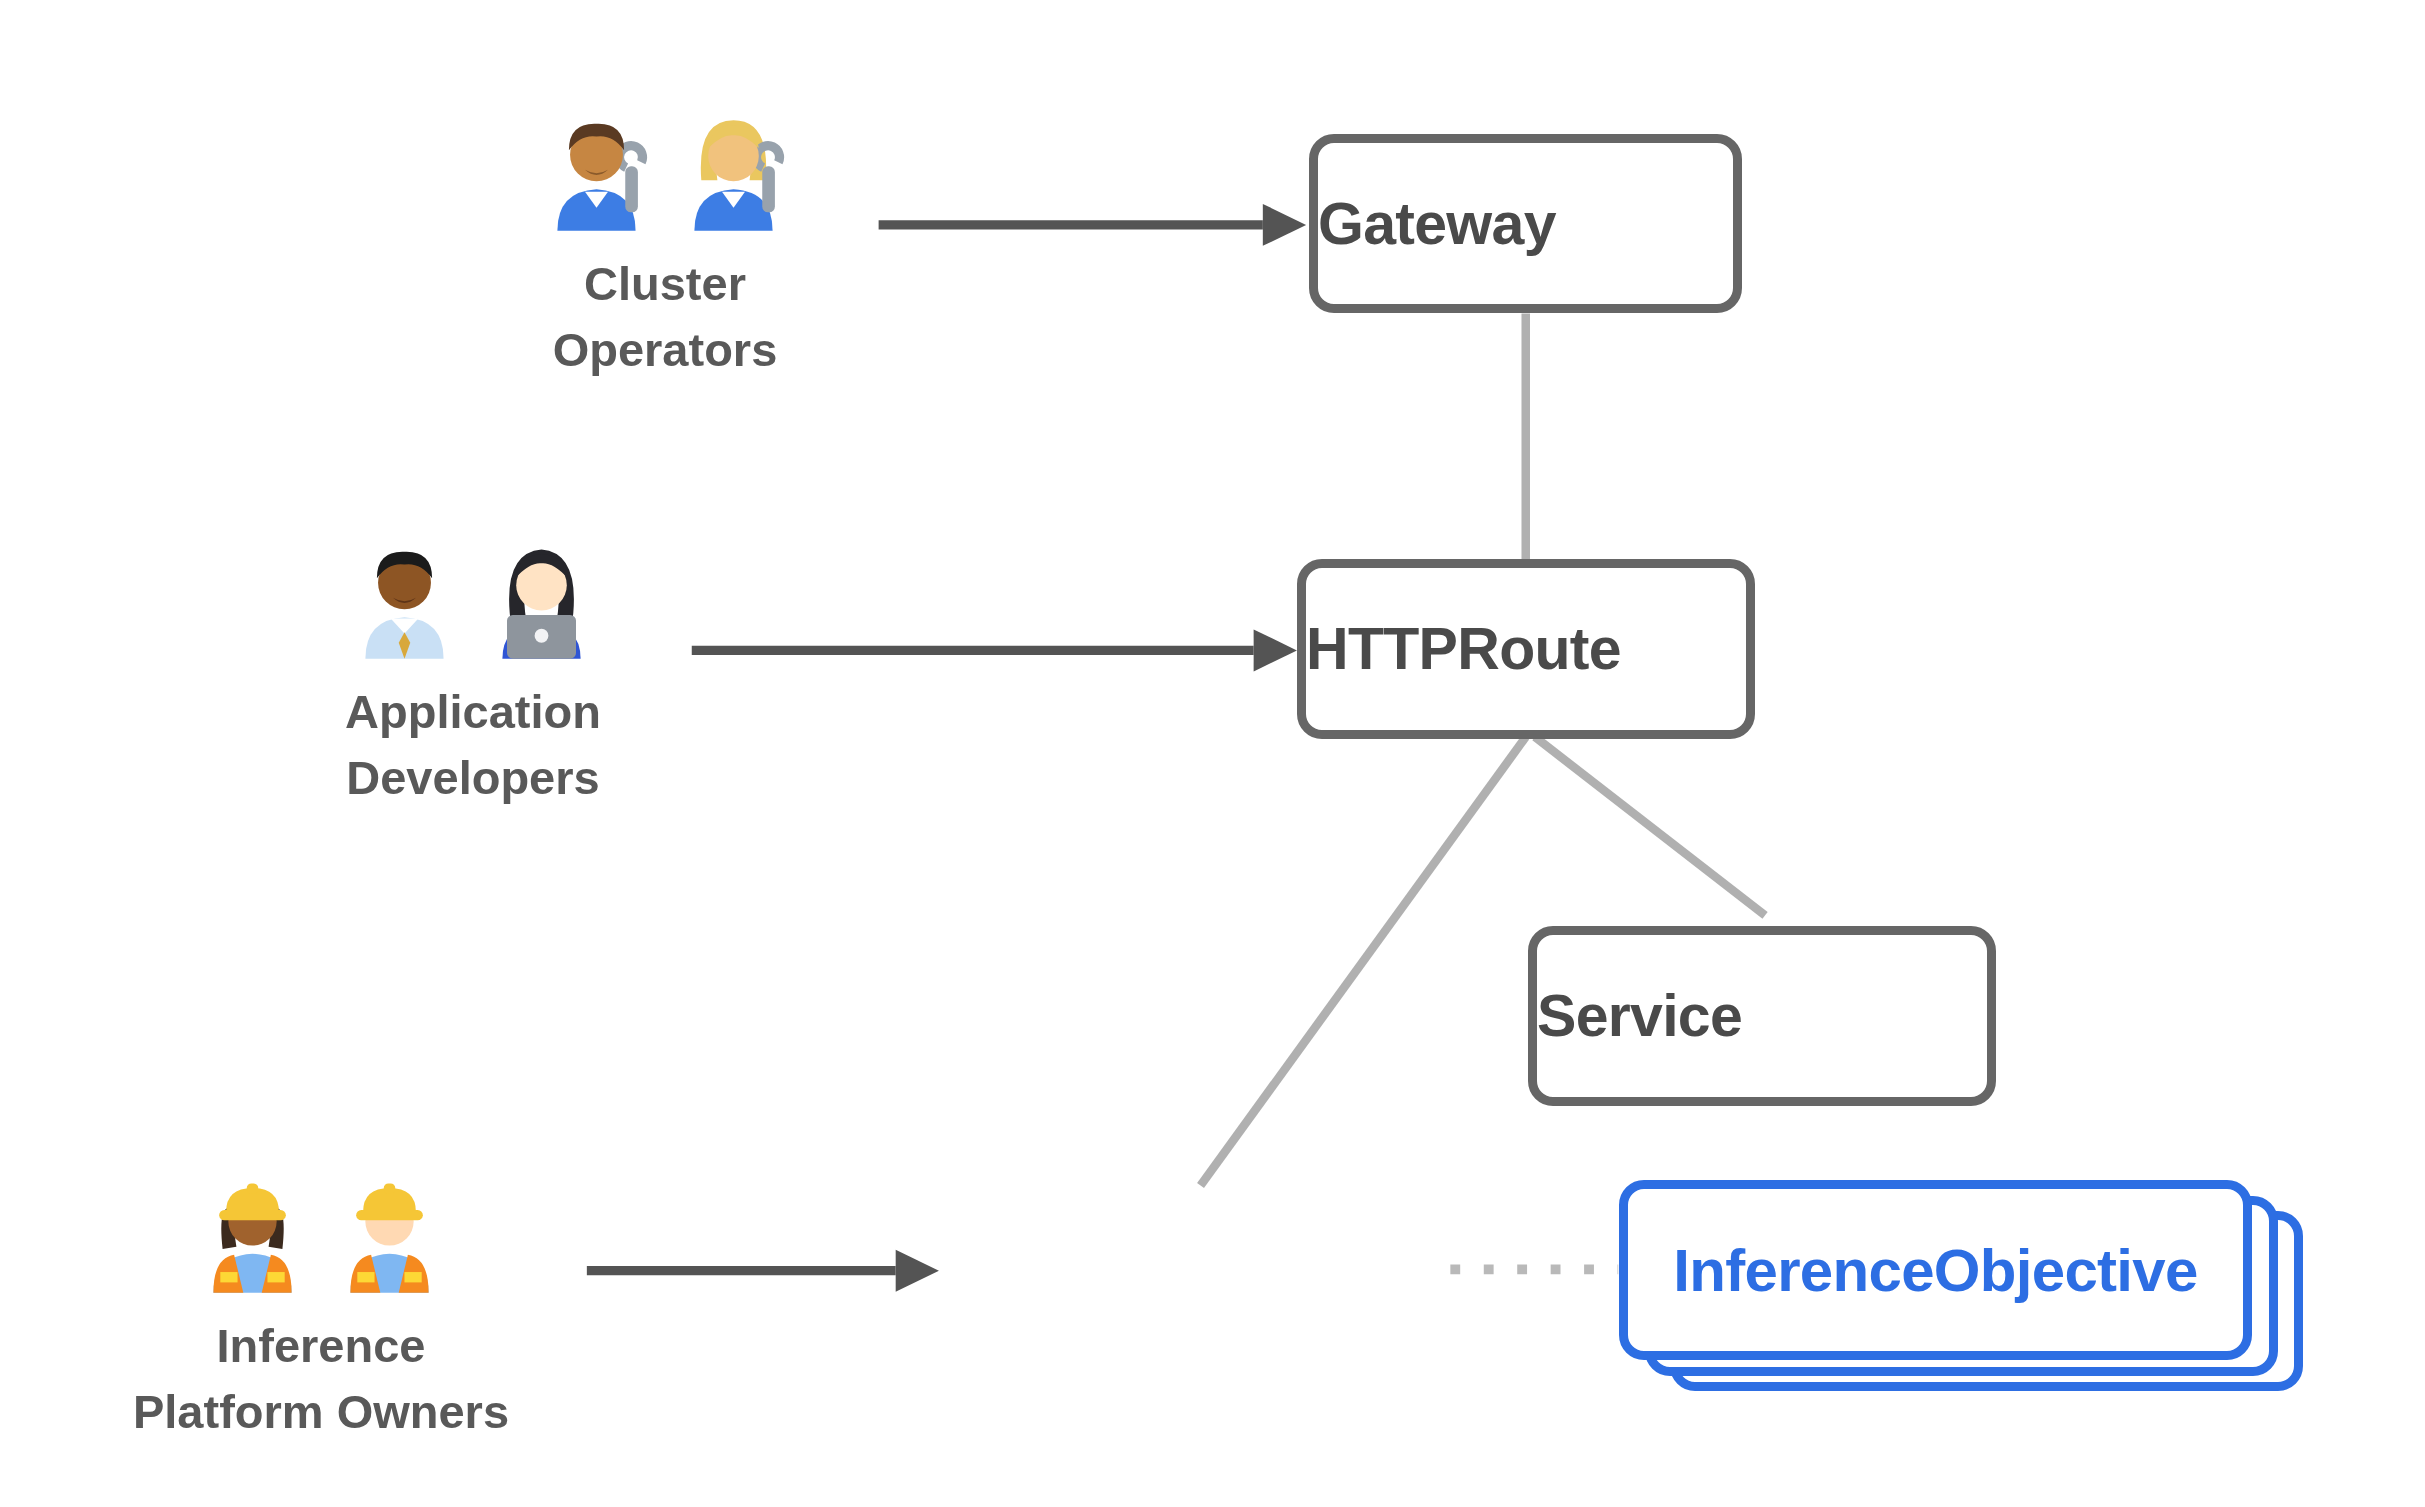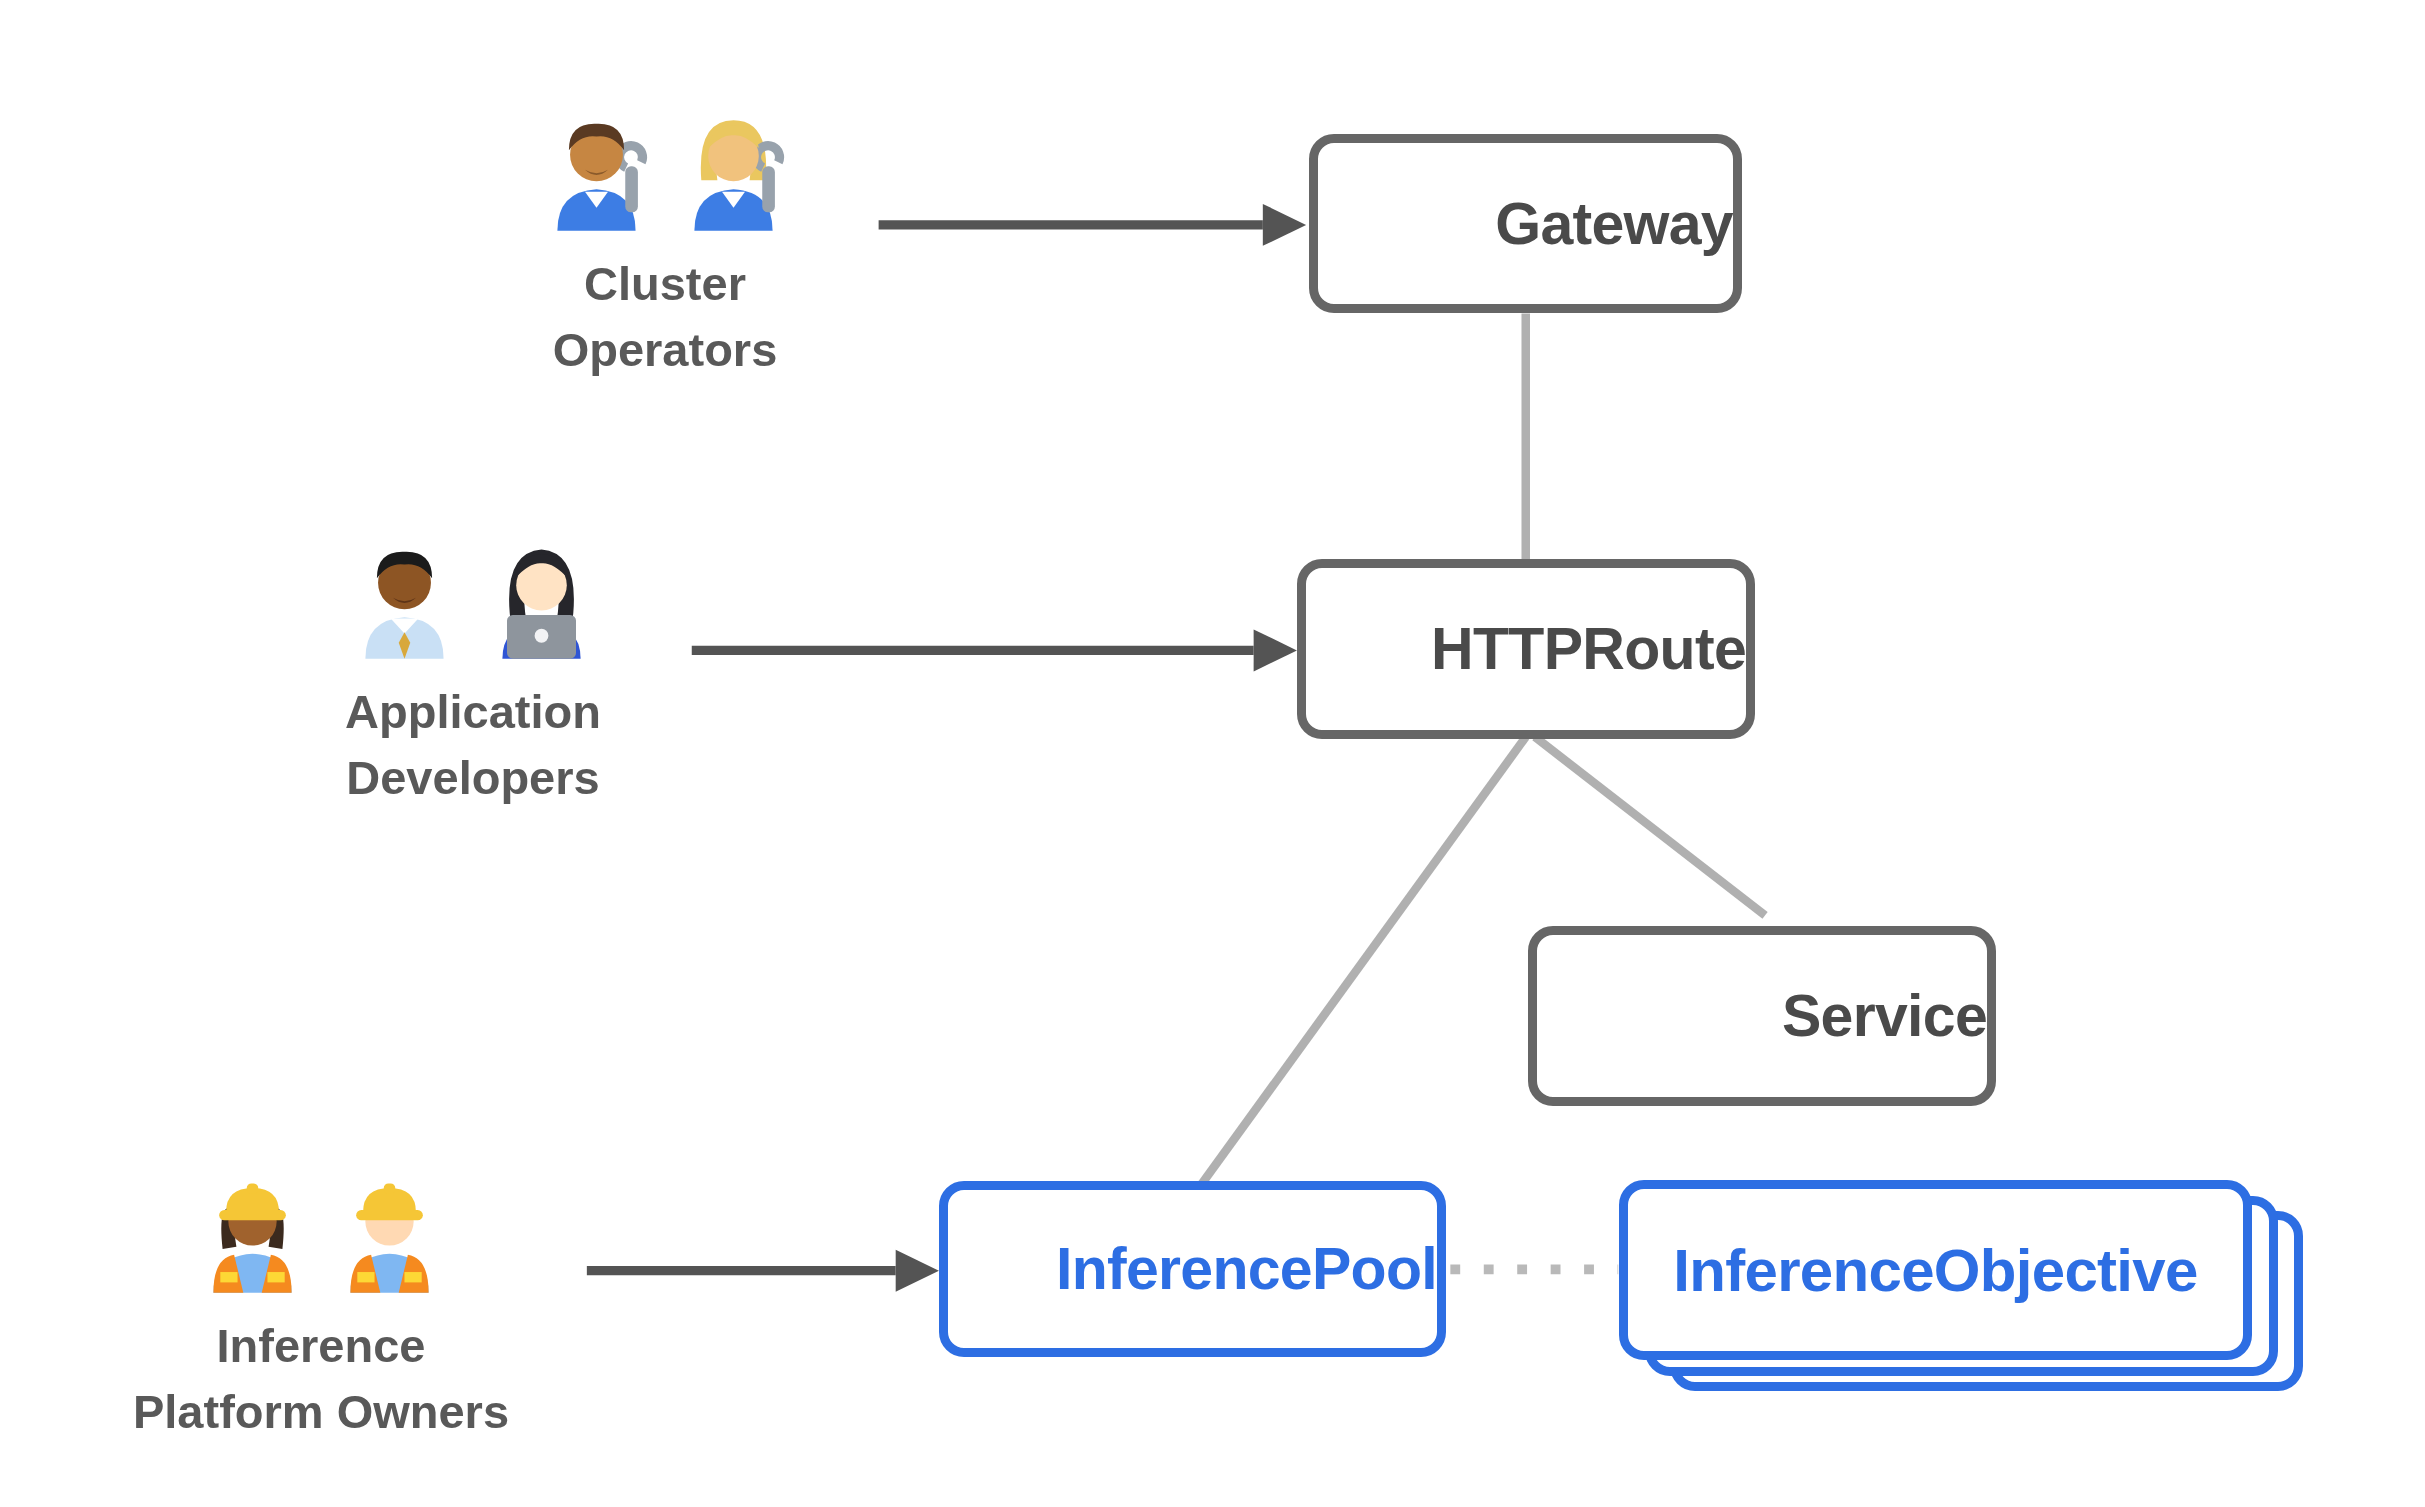--- a/index.html
+++ b/index.html
@@ -16,21 +16,21 @@
 
   svg.overlay { position:absolute; left:0; top:0; width:2426px; height:1508px; z-index:1; }
   .conn { stroke:var(--connector); stroke-width:13; fill:none; }
   .dotted { stroke:var(--dotted_connector); stroke-width:15; stroke-dasharray:15 36; fill:none; }
   .arrow-line { stroke:var(--arrow); stroke-width:14; fill:none; }
   .arrow-head { fill:var(--arrow); stroke:none; }
 
   .node {
     position:absolute; background:#fff; box-sizing:border-box;
     border:9.2px solid var(--node_border); border-radius:25px;
-    display:flex; align-items:center; justify-content:flex-end;
+    display:flex; align-items:center; justify-content:flex-start;
     font-weight:bold; font-size:59px; color:var(--node_text);
     letter-spacing:-0.7px; z-index:2;
   }
   #node-gateway       { left:1309px; top:134px;  width:433px; height:179px; }
   #node-httproute     { left:1297px; top:559px;  width:458px; height:180px; }
   #node-service       { left:1528px; top:911px; width:468px; height:180px;margin-top:15px; }
   #node-inferencepool { left:939px; top:1181px; width:507px; height:176px; }
   .node.blue { border-color:var(--accent_blue); border-width:9.8px; color:var(--accent_blue); }
 
   .stack { position:absolute; left:1619px; top:1180px; width:688px; height:216px; z-index:2; }
@@ -86,23 +86,20 @@
   </div>
 
   <div class="node" id="node-httproute">
     <span>HTTPRoute</span>
   </div>
 
   <div class="node" id="node-service">
     <span>Service</span>
   </div>
 
-  <div class="node blue" id="node-inferencepool">
-    <span>InferencePool</span>
-  </div>
 
   <div class="stack">
     <div class="layer back2"></div>
     <div class="layer back1"></div>
     <div class="layer front">
       <span>InferenceObjective</span>
     </div>
   </div>
 
   <div class="actor" id="actor-cluster-operators">

